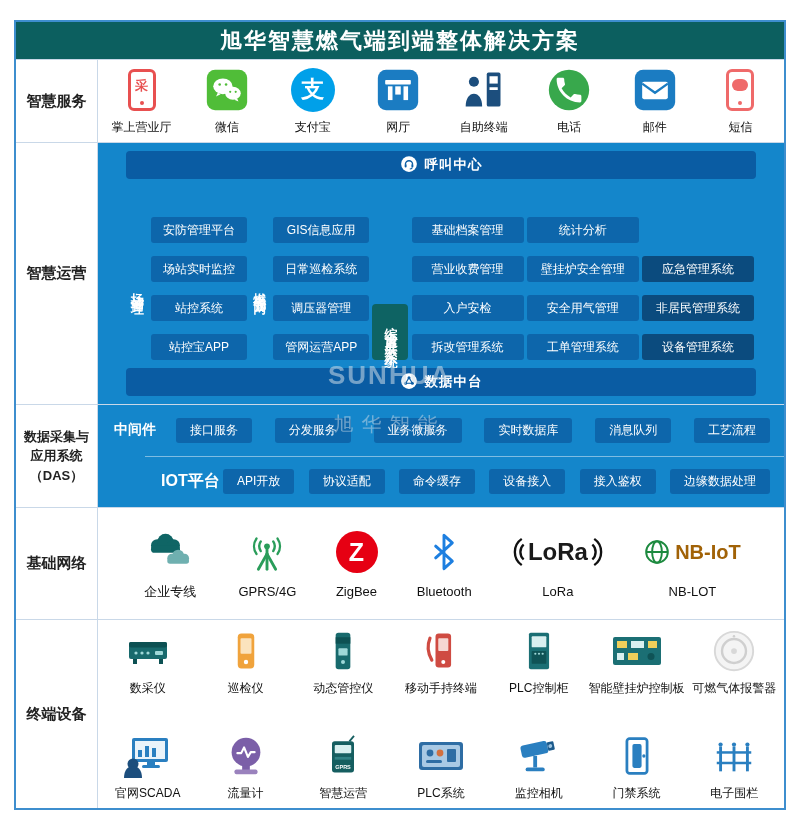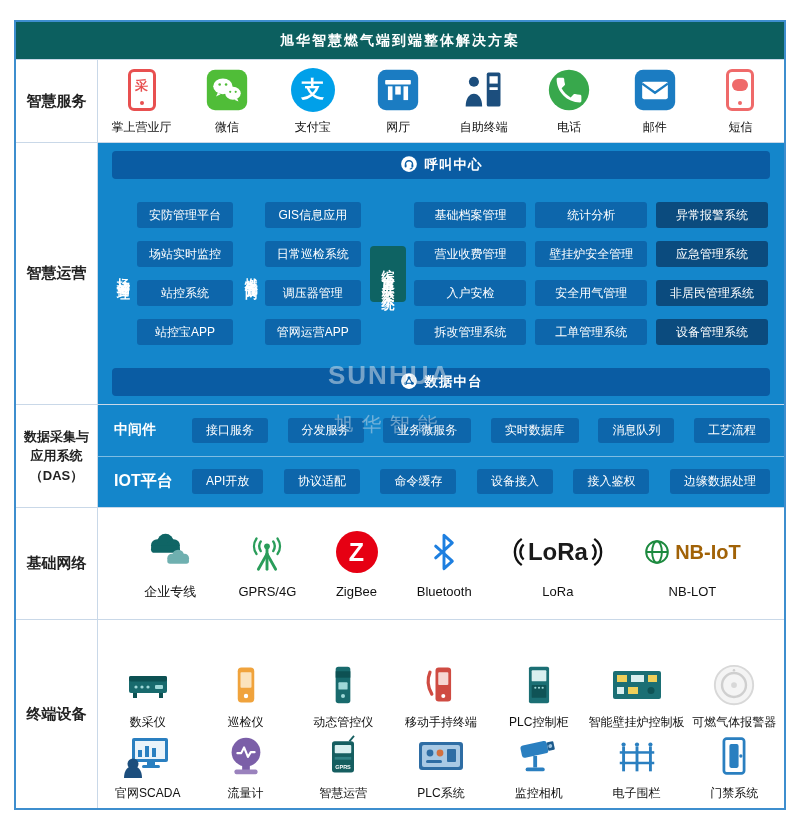--- a/index.html
+++ b/index.html
@@ -7,21 +7,21 @@
   .frame {
     position:relative; width:800px; height:825px; background:#fff;
     font-family:"Liberation Sans","DejaVu Sans",sans-serif; overflow:hidden;
   }
   .inner {
     position:absolute; left:14px; right:14px; top:20px; bottom:15px;
     border:2px solid #3e8ece; background:#fff;
   }
   .header {
     height:37px; background:#0c5f5f; color:#fff; display:flex;
-    align-items:center; justify-content:center; font-size:14px;
+    align-items:center; justify-content:center; font-size:22px;
     font-weight:bold; letter-spacing:2px;
   }
   .grid {
     display:grid; grid-template-columns:82px 1fr;
     grid-template-rows:83px 262px 103px 112px 1fr;
     height:calc(100% - 37px);
   }
   .rlabel {
     border-top:1px solid #c9d8e8; border-right:1px solid #c9d8e8;
     display:flex; align-items:center; justify-content:center; text-align:center;
@@ -42,59 +42,59 @@
     position:relative; display:flex; align-items:center; justify-content:center; }
   .phone-badge::after { content:""; position:absolute; bottom:3px; left:50%; transform:translateX(-50%);
     width:4px; height:4px; border-radius:50%; background:#e85050; }
   .phone-badge-text { color:#e85050; font-weight:bold; font-size:13px; margin-top:-8px; }
   .phone-badge.pink { border-color:#ef6a6a; }
   .phone-badge.pink::after { background:#ef6a6a; }
   .sms-bubble { width:16px; height:12px; background:#ef6a6a; border-radius:6px; margin-top:-10px; position:relative; }
   .sms-bubble::after { content:""; position:absolute; bottom:-3px; left:3px; border:3px solid transparent; border-top-color:#ef6a6a; }
 
   
-  .ops-row { background:#1486cb; height:100%; display:flex; flex-direction:column; gap:8px; padding:8px 14px; }
+  .ops-row { background:#1486cb; height:100%; display:flex; flex-direction:column; gap:8px; padding:8px 28px; }
   .bar { height:28px; border-radius:4px; background:#0a5ca3; color:#fff; display:flex;
     align-items:center; justify-content:center; gap:7px; font-size:13.5px; font-weight:bold; letter-spacing:1px; flex:0 0 auto; }
-  .ops-main { flex:1; display:flex; align-items:center; justify-content:space-between; padding:0 2px; }
+  .ops-main { flex:1; display:flex; align-items:flex-end; justify-content:space-between; padding:0 2px; }
   .vgroup { display:flex; align-items:center; gap:5px; }
   .vlabel { writing-mode:vertical-rl; text-orientation:upright; color:#fff; font-weight:bold;
     font-size:13px; letter-spacing:3px; }
   .btn-col { display:flex; flex-direction:column; gap:13px; }
   .chip { background:#0d66ab; color:#fff; font-size:12px; height:26px; line-height:26px;
     text-align:center; border-radius:3px; white-space:nowrap; }
   .btn-col .chip { width:96px; }
   .btn-col.wide .chip { width:112px; }
   .btn-col.navy .chip { background:#0b4b7e; }
   .board { writing-mode:vertical-rl; text-orientation:upright; background:#0e6363; color:#fff;
     font-weight:bold; font-size:13px; letter-spacing:4px; padding:12px 9px; border-radius:4px;
     display:flex; align-items:center; justify-content:center; }
 
   
   .das-wrap { background:#1486cb; height:100%; display:flex; flex-direction:column; }
-  .das-row { flex:1; display:flex; align-items:center; padding:0 14px 0 16px; gap:16px; }
-  .das-row + .das-row { border-top:1px solid rgba(255,255,255,.45); }
+  .das-row { flex:1; display:flex; align-items:center; padding:0 14px 0 16px; }
+  .das-row + .das-row { border-top:1px solid rgba(255,255,255,.45);margin-left:47px; }
   .das-name { color:#fff; font-weight:bold; font-size:14px; min-width:62px; }
   .das-name.big { font-size:16px; }
   .das-chips { display:flex; flex:1; justify-content:space-between; align-items:flex-start; }
   .das-chip { height:25px; line-height:25px; padding:0 14px; border-radius:3px; }
 
   
   .net-row { display:flex; align-items:center; justify-content:space-evenly; height:100%; padding:0 4px; }
   .net-item { display:flex; flex-direction:column; align-items:center; gap:8px; }
   .net-icon { height:48px; display:flex; align-items:center; justify-content:center; }
   .net-label { font-size:13px; color:#111; white-space:nowrap;text-align:right; }
   .zigbee { background:#e60013; font-size:25px; width:42px; height:42px; }
   .lora-logo { display:flex; align-items:center; gap:3px; }
   .lora-text { font-size:24px; font-weight:bold; color:#1a1a1a; }
   .nbiot-logo { display:flex; align-items:center; gap:5px; }
   .nbiot-text { font-size:20px; font-weight:bold; color:#a16207; }
 
   
-  .dev-wrap { height:100%; display:flex; flex-direction:column; justify-content:flex-end; padding:6px 0; }
+  .dev-wrap { height:100%; display:flex; flex-direction:column; justify-content:space-between; padding:6px 0; }
   .dev-row { display:flex; justify-content:space-evenly; }
   .dev-item { width:96px; display:flex; flex-direction:column; align-items:center; gap:4px; }
   .dev-icon { height:50px; display:flex; align-items:center; justify-content:center; }
   .dev-label { font-size:12px; color:#111; white-space:nowrap; }
 
   
   .watermark { position:absolute; left:328px; top:360px; text-align:center; pointer-events:none; z-index:5; }
   .wm1 { font-size:26px; font-weight:bold; color:rgba(205,220,232,0.55); letter-spacing:2px; }
   .wm2 { font-size:20px; color:rgba(205,220,232,0.5); letter-spacing:8px;margin-top:20px; }
 </style>
@@ -252,21 +252,20 @@
             </div>
           <div class="btn-col wide">
 
           <div class="chip">统计分析</div>
               <div class="chip">壁挂炉安全管理</div>
               <div class="chip">安全用气管理</div>
               <div class="chip">工单管理系统</div>
             </div>
           <div class="btn-col wide navy">
 
-          <div class="chip">异常报警系统</div>
               <div class="chip">应急管理系统</div>
               <div class="chip">非居民管理系统</div>
               <div class="chip">设备管理系统</div>
             </div>
         </div>
 
         <div class="bar">
           <span>
             <svg viewBox="0 0 24 24" width="18" height="18" aria-hidden="true">
               <circle cx="12" cy="12" r="10.5" fill="#fff"></circle>
@@ -567,46 +566,46 @@
                 </g>
                 <rect x="18" y="24" width="4" height="12" fill="#2a7fc0"></rect>
                 <rect x="10" y="36" width="20" height="4" rx="2" fill="#2a7fc0"></rect>
               </svg>
             </div>
             <div class="dev-label">监控相机</div>
           </div>
 
           <div class="dev-item">
             <div class="dev-icon">
+              <svg viewBox="0 0 48 48" width="44" height="48" aria-hidden="true">
+                <rect x="13" y="5" width="22" height="38" rx="3" fill="none" stroke="#2a7fc0" stroke-width="3"></rect>
+                <rect x="19" y="11" width="10" height="26" rx="2" fill="#2a7fc0"></rect>
+                <circle cx="31.5" cy="24" r="1.8" fill="#2a7fc0"></circle>
+              </svg>
+            </div>
+            <div class="dev-label">门禁系统</div>
+          </div>
+
+          <div class="dev-item">
+            <div class="dev-icon">
               <svg viewBox="0 0 48 48" width="46" height="46" aria-hidden="true">
                 <g fill="#2a7fc0">
                   <circle cx="10" cy="12" r="2.2"></circle>
                     <circle cx="24" cy="12" r="2.2"></circle>
                     <circle cx="38" cy="12" r="2.2"></circle>
                   <rect x="8.5" y="14" width="3" height="26"></rect>
                     <rect x="22.5" y="14" width="3" height="26"></rect>
                     <rect x="36.5" y="14" width="3" height="26"></rect>
                   <rect x="6" y="19" width="36" height="2.6"></rect>
                     <rect x="6" y="30" width="36" height="2.6"></rect>
                 </g>
               </svg>
             </div>
             <div class="dev-label">电子围栏</div>
           </div>
-
-          <div class="dev-item">
-            <div class="dev-icon">
-              <svg viewBox="0 0 48 48" width="44" height="48" aria-hidden="true">
-                <rect x="13" y="5" width="22" height="38" rx="3" fill="none" stroke="#2a7fc0" stroke-width="3"></rect>
-                <rect x="19" y="11" width="10" height="26" rx="2" fill="#2a7fc0"></rect>
-                <circle cx="31.5" cy="24" r="1.8" fill="#2a7fc0"></circle>
-              </svg>
-            </div>
-            <div class="dev-label">门禁系统</div>
-          </div>
         </div>
       </div>
 
     </div>
   </div>
 
   <div class="watermark">
     <div class="wm1">SUNHUA</div>
     <div class="wm2">旭华智能</div>
   </div>

